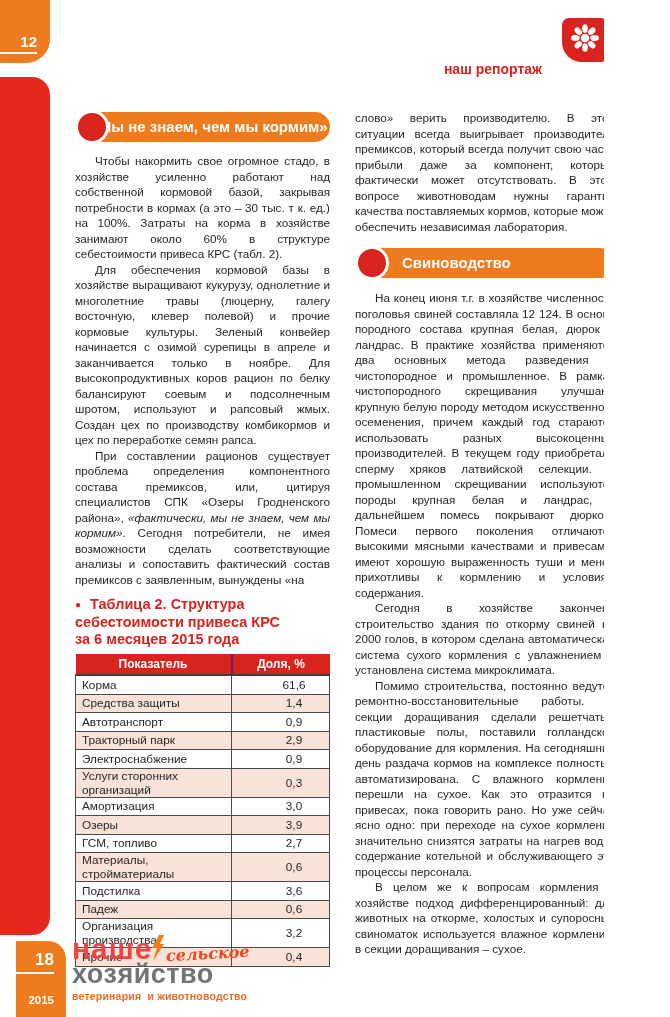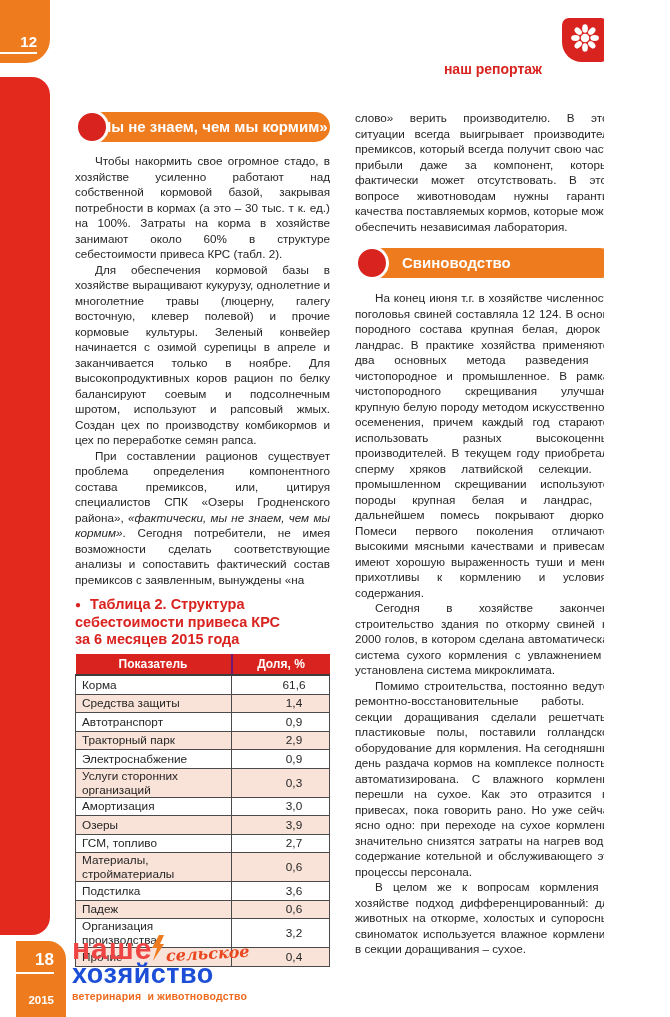--- a/index.html
+++ b/index.html
@@ -60,21 +60,21 @@
   table.cost tbody tr:nth-child(even) td{background:#f9e3d9;}
 
   
   .logo{position:absolute;left:72px;top:934px;width:250px;line-height:1;}
   .logo-row1{display:flex;align-items:flex-end;}
   .logo-w1{font-size:30px;font-weight:900;color:#ef4444;letter-spacing:1px;}
   .logo-script{font-family:"DejaVu Serif","Liberation Serif",serif;font-style:italic;
                font-weight:bold;font-size:16px;color:#e8471f;margin-left:2px;padding-bottom:2px;
                transform:rotate(-3deg);}
   .logo-bolt{margin:0 0 0 -2px;}
-  .logo-w2{font-size:27px;font-weight:900;color:#1d4ed8;letter-spacing:0.5px;margin-top:-3px;}
+  .logo-w2{font-size:27px;font-weight:900;color:#737373;letter-spacing:0.5px;margin-top:-3px;}
   .logo-tag{font-size:10.5px;font-weight:bold;color:#ee6a1e;margin-top:3px;letter-spacing:0.2px;}
 </style>
 </head>
 <body>
 
 <div class="page">
 
   <div class="tab-top">
     <div class="tab-top-inner">12</div>
   </div>

